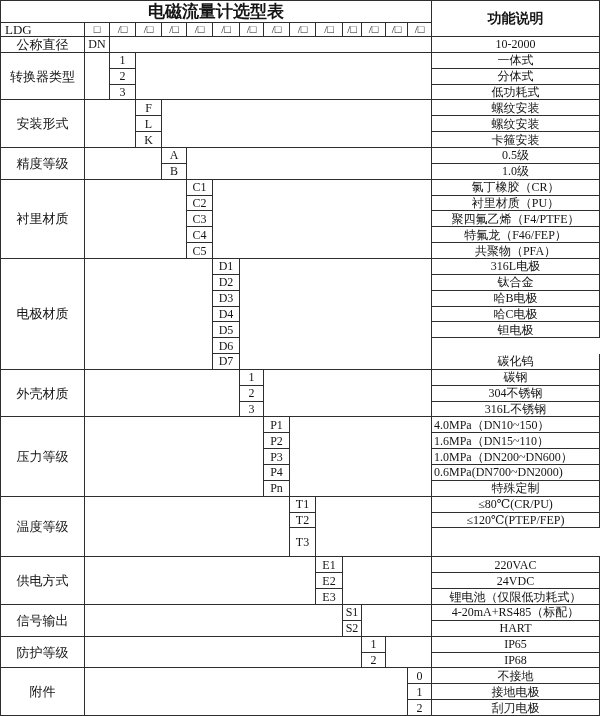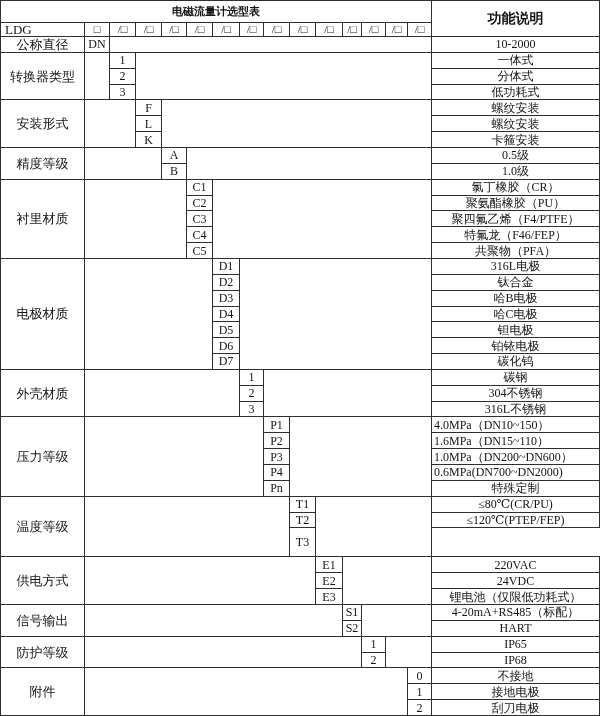--- a/index.html
+++ b/index.html
@@ -15,21 +15,21 @@
     font-family:"Liberation Serif","DejaVu Serif",serif;
     color:#141414;
   }
   .cell{
     border-right:1px solid #2e2e2e;
     border-bottom:1px solid #2e2e2e;
     display:flex;align-items:center;justify-content:center;
     overflow:hidden;white-space:nowrap;
     font-size:12px;line-height:1;
   }
-  .title{font-size:11px;font-weight:700;}
+  .title{font-size:17px;font-weight:700;}
   .fh{font-size:14px;font-weight:700;}
   .ldg{justify-content:flex-start;padding-left:4px;font-size:13px;}
   .label{font-size:13px;}
   .code{font-size:12px;}
   .box{font-size:11px;letter-spacing:0;}
   .desc{font-size:12px;}
   .desc.left{justify-content:flex-start;padding-left:2px;}
 </style>
 </head>
 <body>
@@ -81,42 +81,41 @@
       <div class="cell code" style="grid-area: 10 / 5;">A</div>
       <div class="cell desc" style="grid-area: 10 / 16;">0.5级</div>
       <div class="cell code" style="grid-area: 11 / 5;">B</div>
       <div class="cell desc" style="grid-area: 11 / 16;">1.0级</div>
       <div class="cell" style="grid-area: 10 / 6 / 12 / 16;"></div>
       <div class="cell label" style="grid-area: 12 / 1 / 17;">衬里材质</div>
       <div class="cell" style="grid-area: 12 / 2 / 17 / 6;"></div>
       <div class="cell code" style="grid-area: 12 / 6;">C1</div>
       <div class="cell desc" style="grid-area: 12 / 16;">氯丁橡胶（CR）</div>
       <div class="cell code" style="grid-area: 13 / 6;">C2</div>
-      <div class="cell desc" style="grid-area: 13 / 16;">聚氨酯橡胶（PU）</div>
+      <div class="cell desc" style="grid-area: 13 / 16;">衬里材质（PU）</div>
       <div class="cell code" style="grid-area: 14 / 6;">C3</div>
       <div class="cell desc" style="grid-area: 14 / 16;">聚四氟乙烯（F4/PTFE）</div>
       <div class="cell code" style="grid-area: 15 / 6;">C4</div>
       <div class="cell desc" style="grid-area: 15 / 16;">特氟龙（F46/FEP）</div>
       <div class="cell code" style="grid-area: 16 / 6;">C5</div>
       <div class="cell desc" style="grid-area: 16 / 16;">共聚物（PFA）</div>
       <div class="cell" style="grid-area: 12 / 7 / 17 / 16;"></div>
       <div class="cell label" style="grid-area: 17 / 1 / 24;">电极材质</div>
       <div class="cell" style="grid-area: 17 / 2 / 24 / 7;"></div>
       <div class="cell code" style="grid-area: 17 / 7;">D1</div>
       <div class="cell desc" style="grid-area: 17 / 16;">316L电极</div>
       <div class="cell code" style="grid-area: 18 / 7;">D2</div>
       <div class="cell desc" style="grid-area: 18 / 16;">钛合金</div>
       <div class="cell code" style="grid-area: 19 / 7;">D3</div>
       <div class="cell desc" style="grid-area: 19 / 16;">哈B电极</div>
       <div class="cell code" style="grid-area: 20 / 7;">D4</div>
       <div class="cell desc" style="grid-area: 20 / 16;">哈C电极</div>
       <div class="cell code" style="grid-area: 21 / 7;">D5</div>
       <div class="cell desc" style="grid-area: 21 / 16;">钽电极</div>
       <div class="cell code" style="grid-area: 22 / 7;">D6</div>
-      <div class="cell desc" style="grid-area: 22 / 16;">铂铱电极</div>
       <div class="cell code" style="grid-area: 23 / 7;">D7</div>
       <div class="cell desc" style="grid-area: 23 / 16;">碳化钨</div>
       <div class="cell" style="grid-area: 17 / 8 / 24 / 16;"></div>
       <div class="cell label" style="grid-area: 24 / 1 / 27;">外壳材质</div>
       <div class="cell" style="grid-area: 24 / 2 / 27 / 8;"></div>
       <div class="cell code" style="grid-area: 24 / 8;">1</div>
       <div class="cell desc" style="grid-area: 24 / 16;">碳钢</div>
       <div class="cell code" style="grid-area: 25 / 8;">2</div>
       <div class="cell desc" style="grid-area: 25 / 16;">304不锈钢</div>
       <div class="cell code" style="grid-area: 26 / 8;">3</div>

